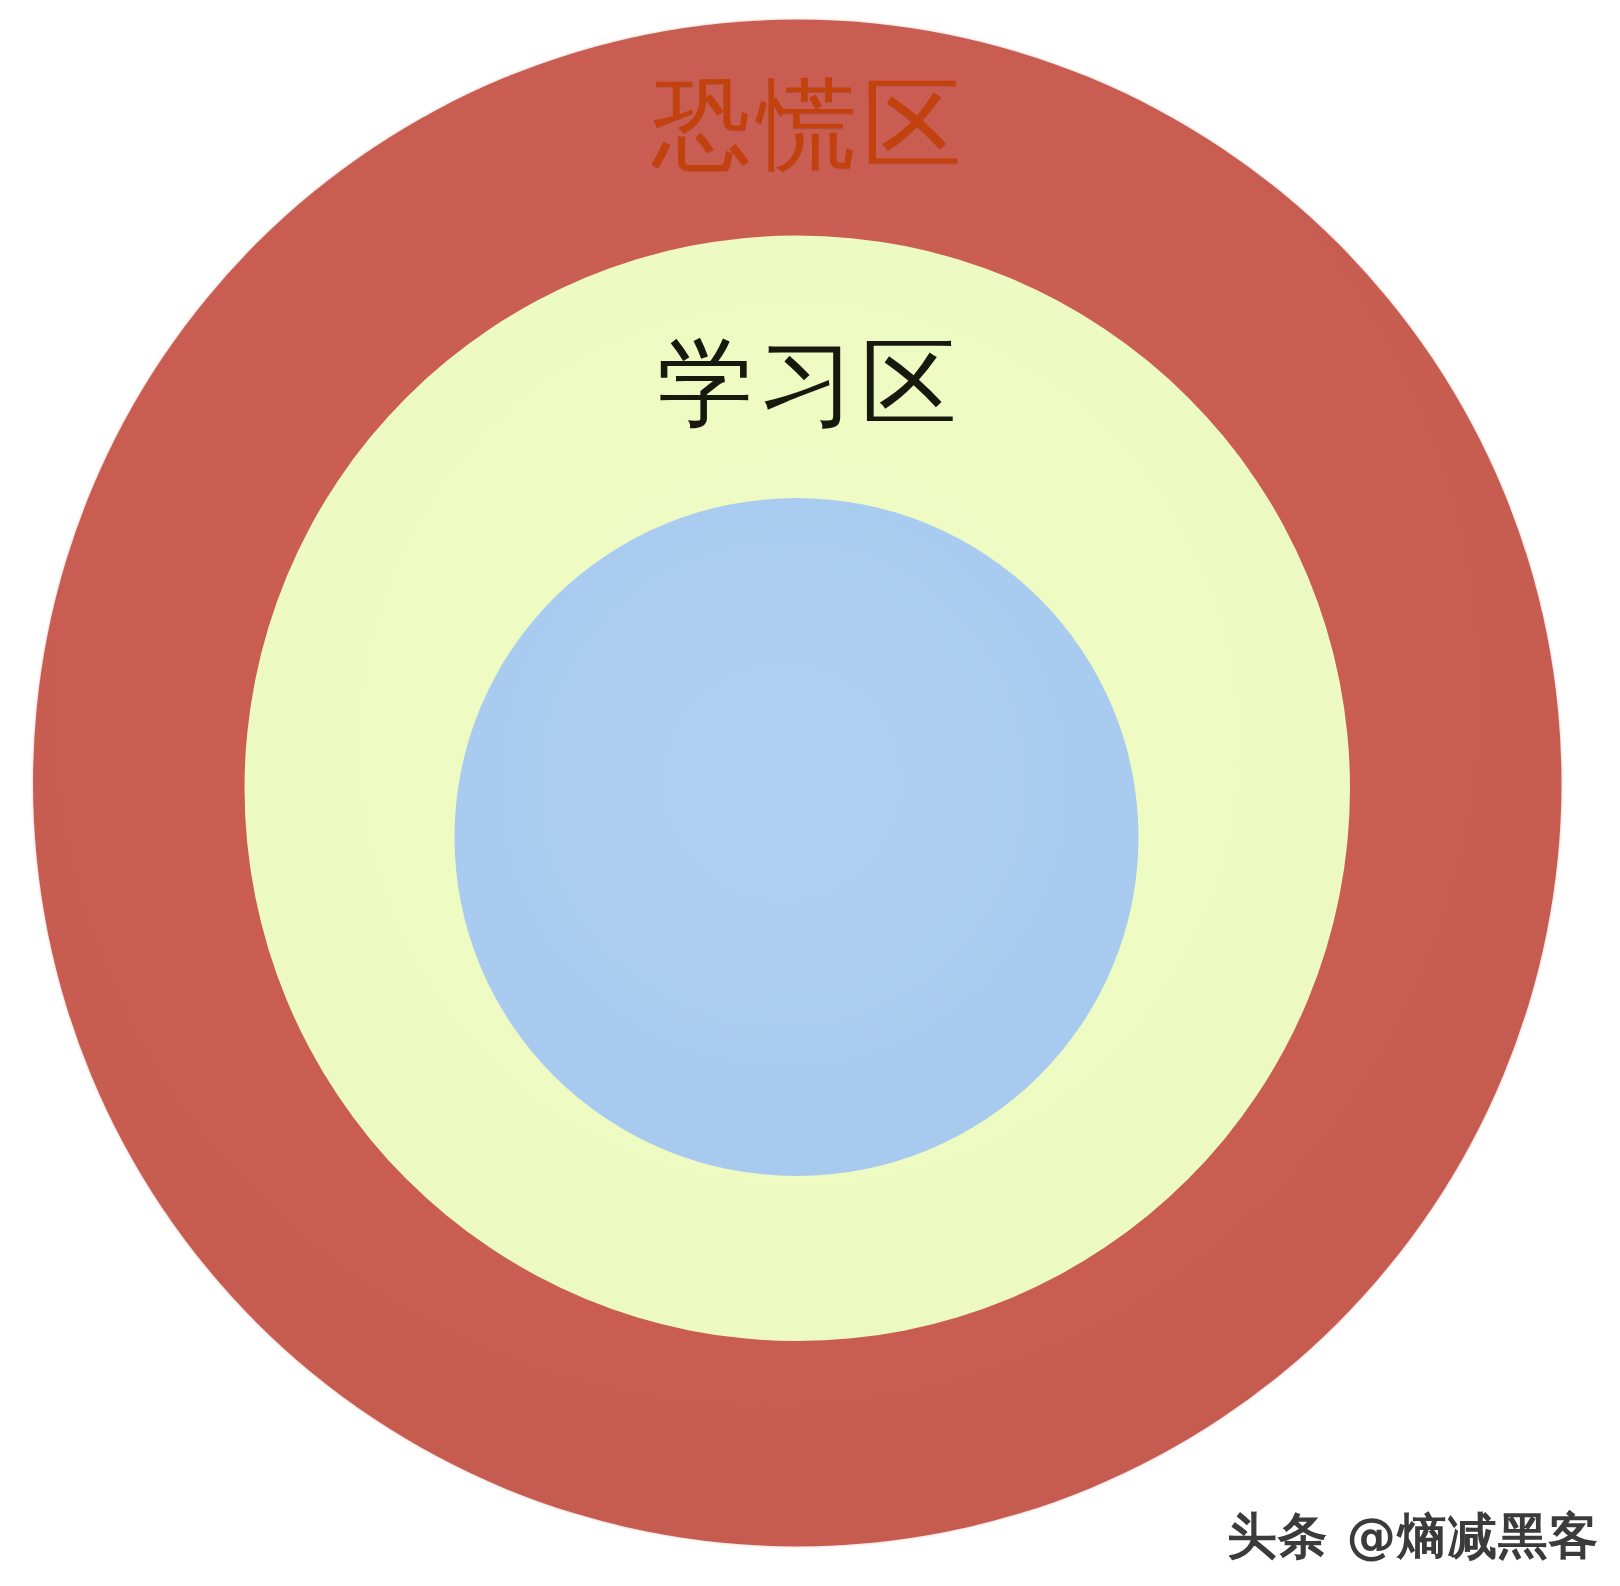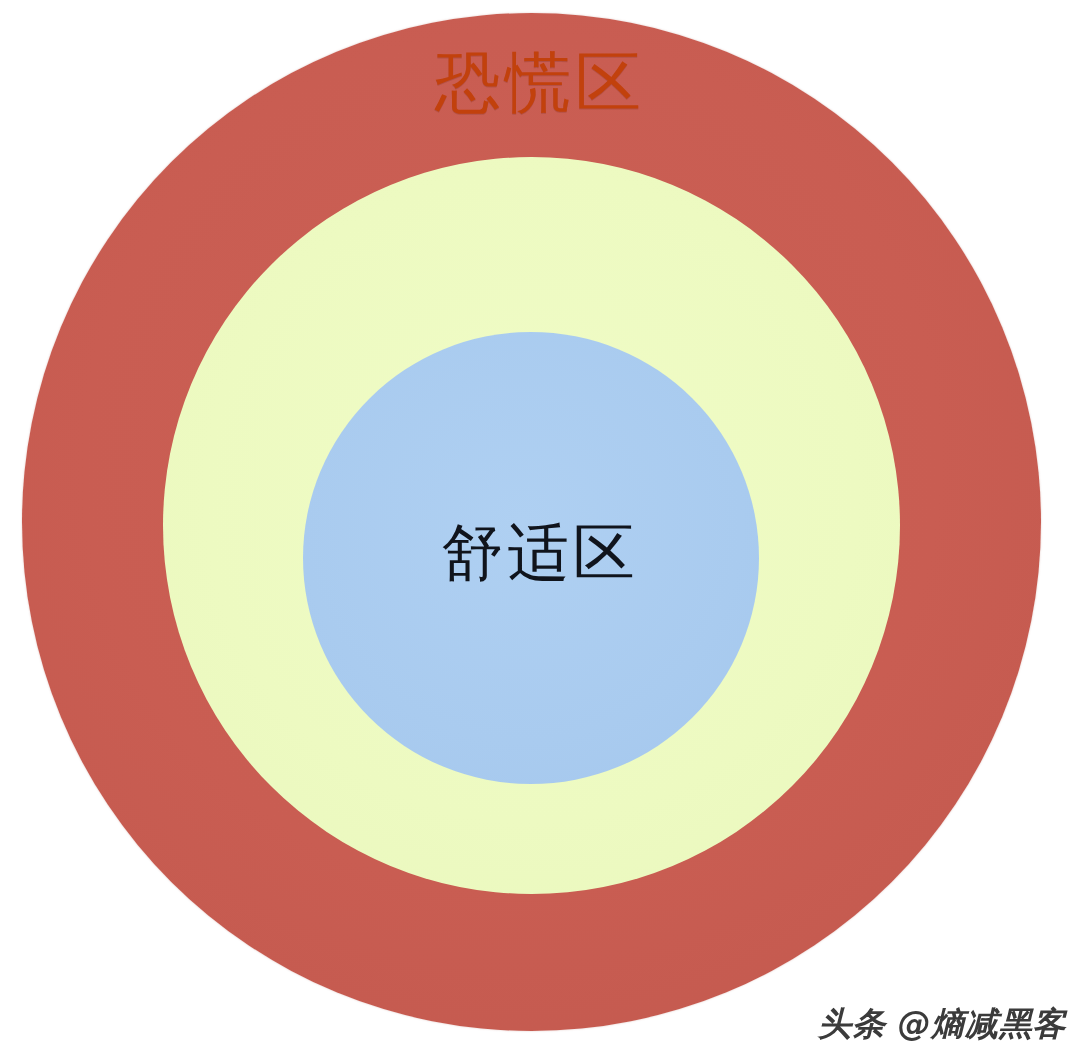--- a/index.html
+++ b/index.html
@@ -114,34 +114,33 @@
       -1.5px -1.5px 0 #ffffff,
        1.5px -1.5px 0 #ffffff,
       -1.5px  1.5px 0 #ffffff,
        1.5px  1.5px 0 #ffffff,
        0     -1.8px 0 #ffffff,
        0      1.8px 0 #ffffff,
       -1.8px  0     0 #ffffff,
        1.8px  0     0 #ffffff;
     user-select: none;
     white-space: nowrap;
-    font-style: italic;
   }
 </style>
 </head>
 <body>
 
 <div id="stage">
 
   <div class="zone zone-outer edge-soft"></div>
 
   <div class="zone zone-middle edge-soft"></div>
 
   <div class="zone zone-inner edge-soft"></div>
 
   <div class="zone-label label-panic">恐慌区</div>
 
+  <div class="zone-label label-learning">学习区</div>
 
-  <div class="zone-label label-comfort">舒适区</div>
 
   <div class="watermark">头条 @熵减黑客</div>
 
 </div>
 
 </body></html>

